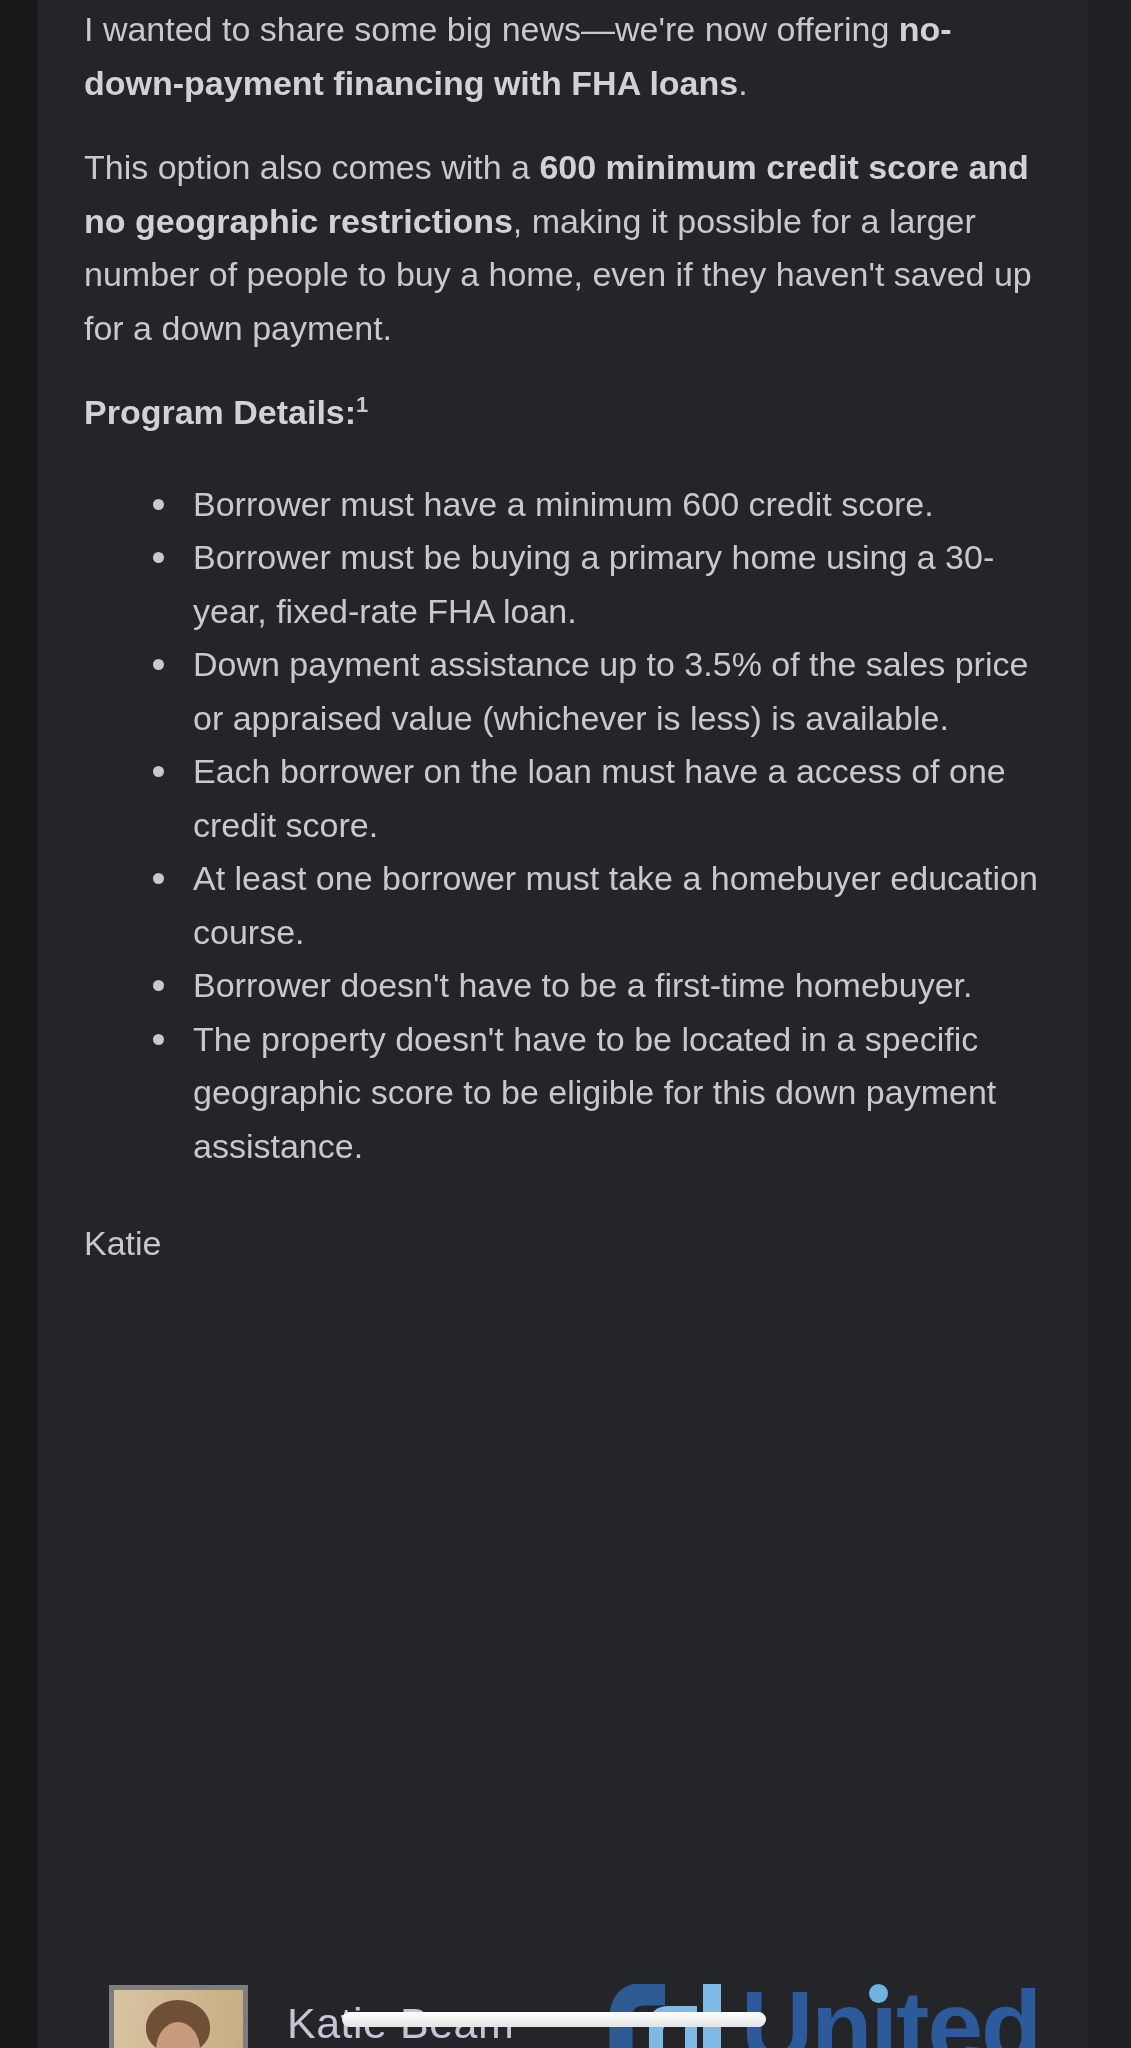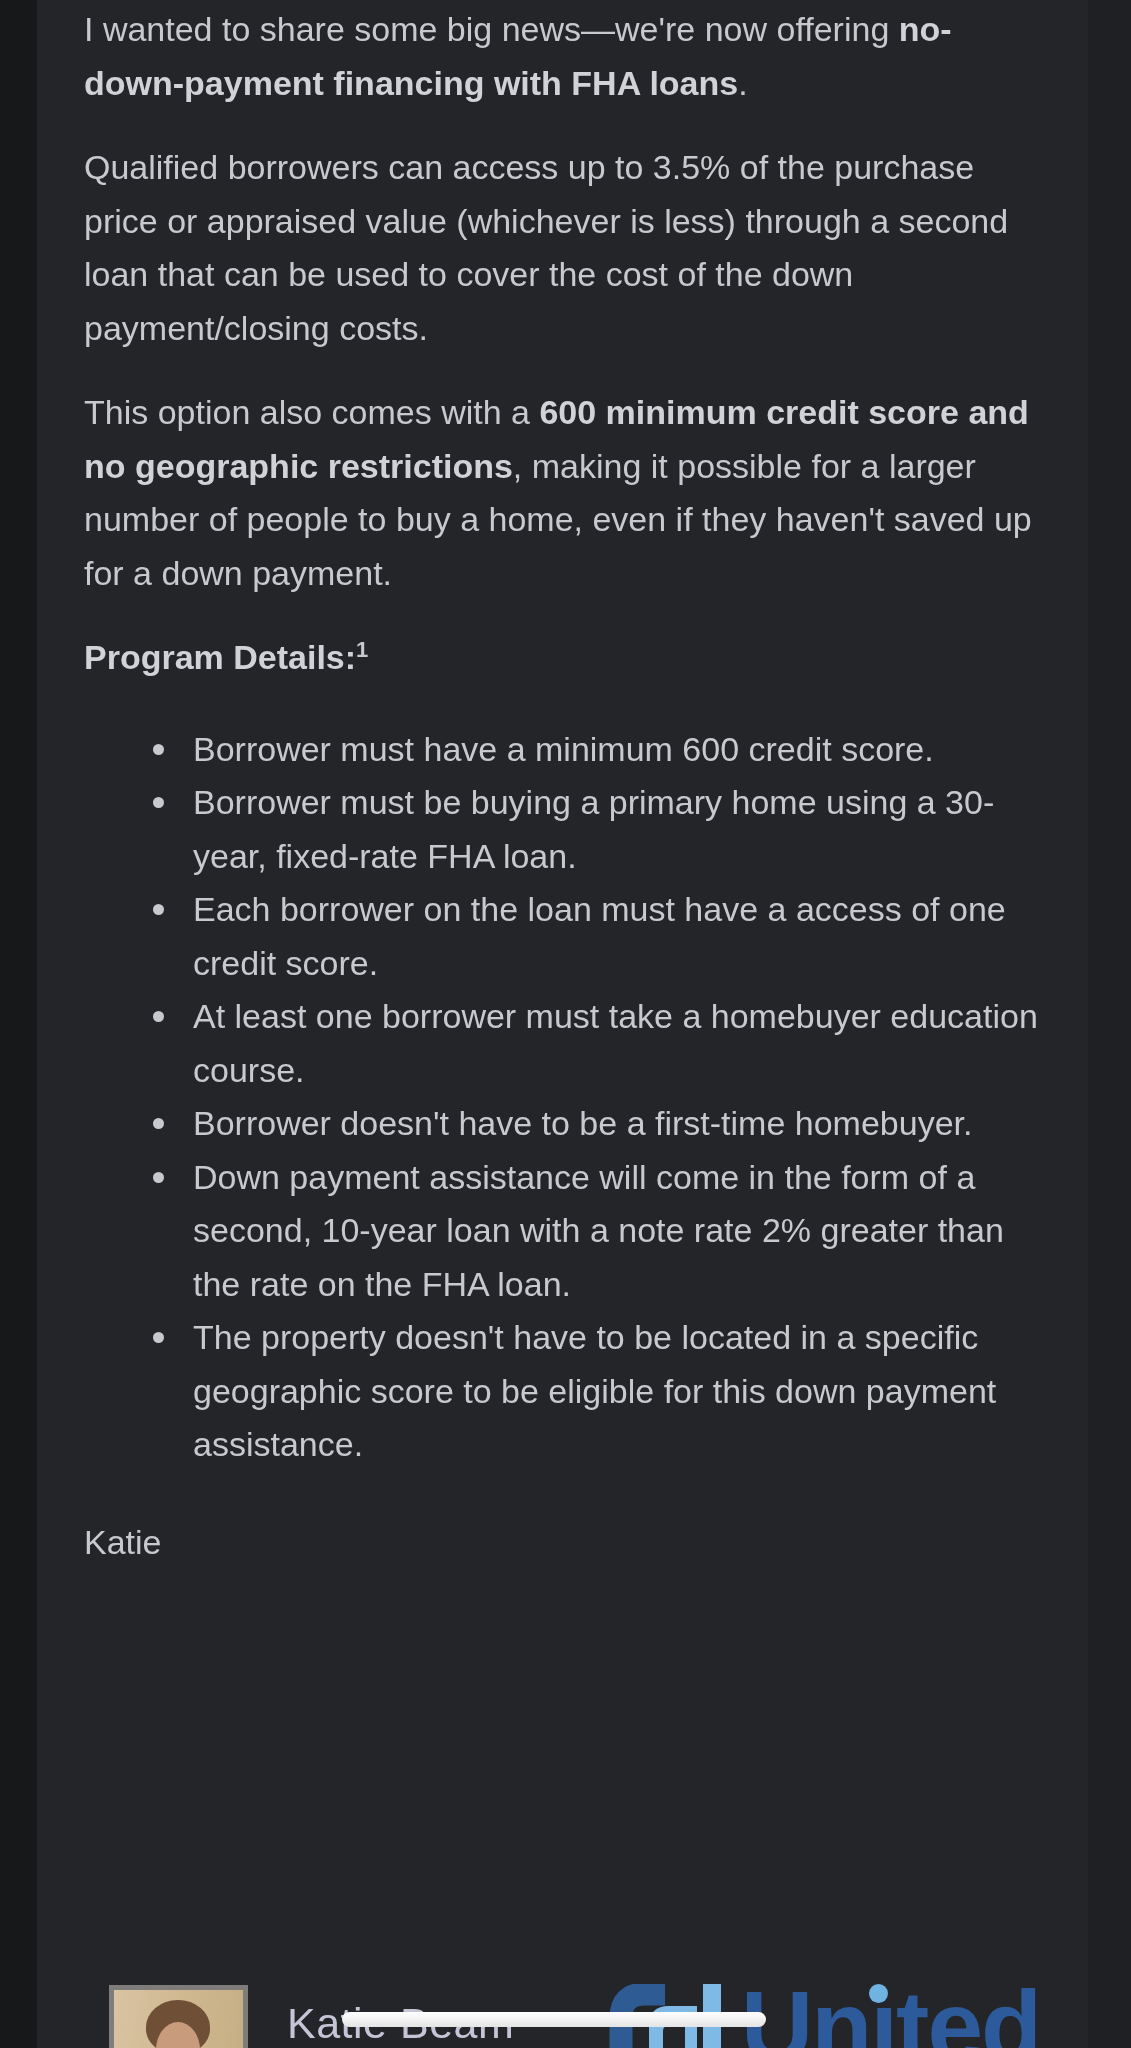--- a/index.html
+++ b/index.html
@@ -66,33 +66,32 @@
 <body>
 
 <div class="page">
   <div class="gutter-left"></div>
 
   <div class="card">
     <div class="content">
 
       <p><span>I wanted to share some big news—we're now offering </span><strong>no-down-payment financing with FHA loans</strong><span>.</span></p>
 
-      <p>Qualified borrowers can access up to 3.5% of the purchase price or appraised value (whichever is less) through a second loan that can be used to cover the cost of the down payment/closing costs.</p>
 
       <p><span>This option also comes with a </span><strong>600 minimum credit score and no geographic restrictions</strong><span>, making it possible for a larger number of people to buy a home, even if they haven't saved up for a down payment.</span></p>
 
       <p class="heading"><strong>Program Details:</strong><sup>1</sup></p>
 
       <ul class="program-list">
         <li>Borrower must have a minimum 600 credit score.</li>
         <li>Borrower must be buying a primary home using a 30-year, fixed-rate FHA loan.</li>
+        <li>Down payment assistance up to 3.5% of the sales price or appraised value (whichever is less) is available.</li>
         <li>Each borrower on the loan must have a access of one credit score.</li>
         <li>At least one borrower must take a homebuyer education course.</li>
         <li>Borrower doesn't have to be a first-time homebuyer.</li>
-        <li>Down payment assistance will come in the form of a second, 10-year loan with a note rate 2% greater than the rate on the FHA loan.</li>
         <li>The property doesn't have to be located in a specific geographic score to be eligible for this down payment assistance.</li>
       </ul>
 
 
       <p class="signoff">Katie</p>
     </div>
 
     <div class="photo">
       <div class="hair"></div>
       <div class="face"></div>

